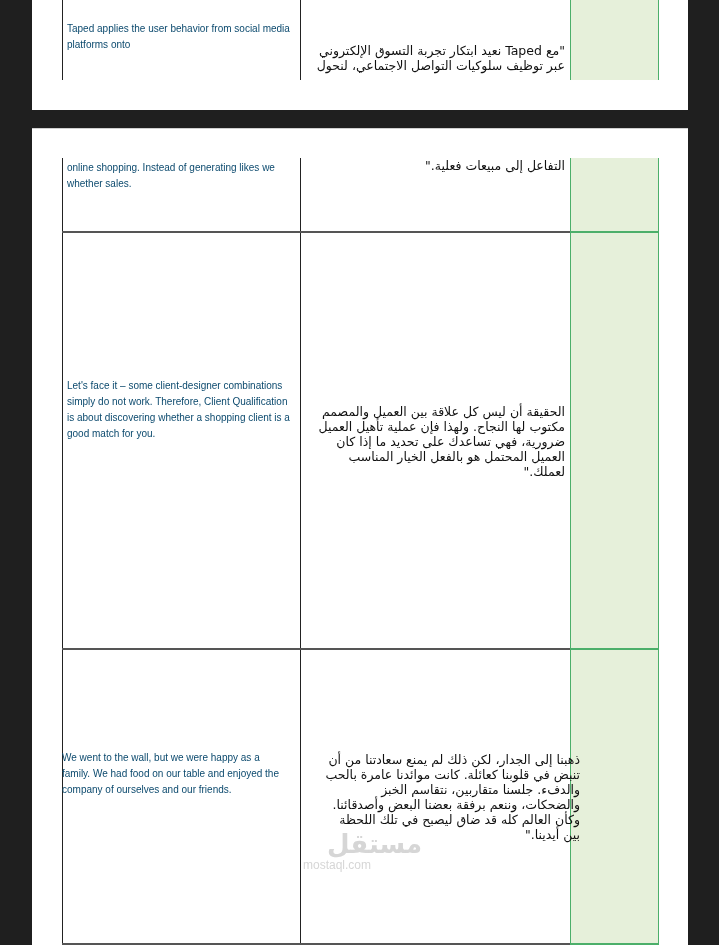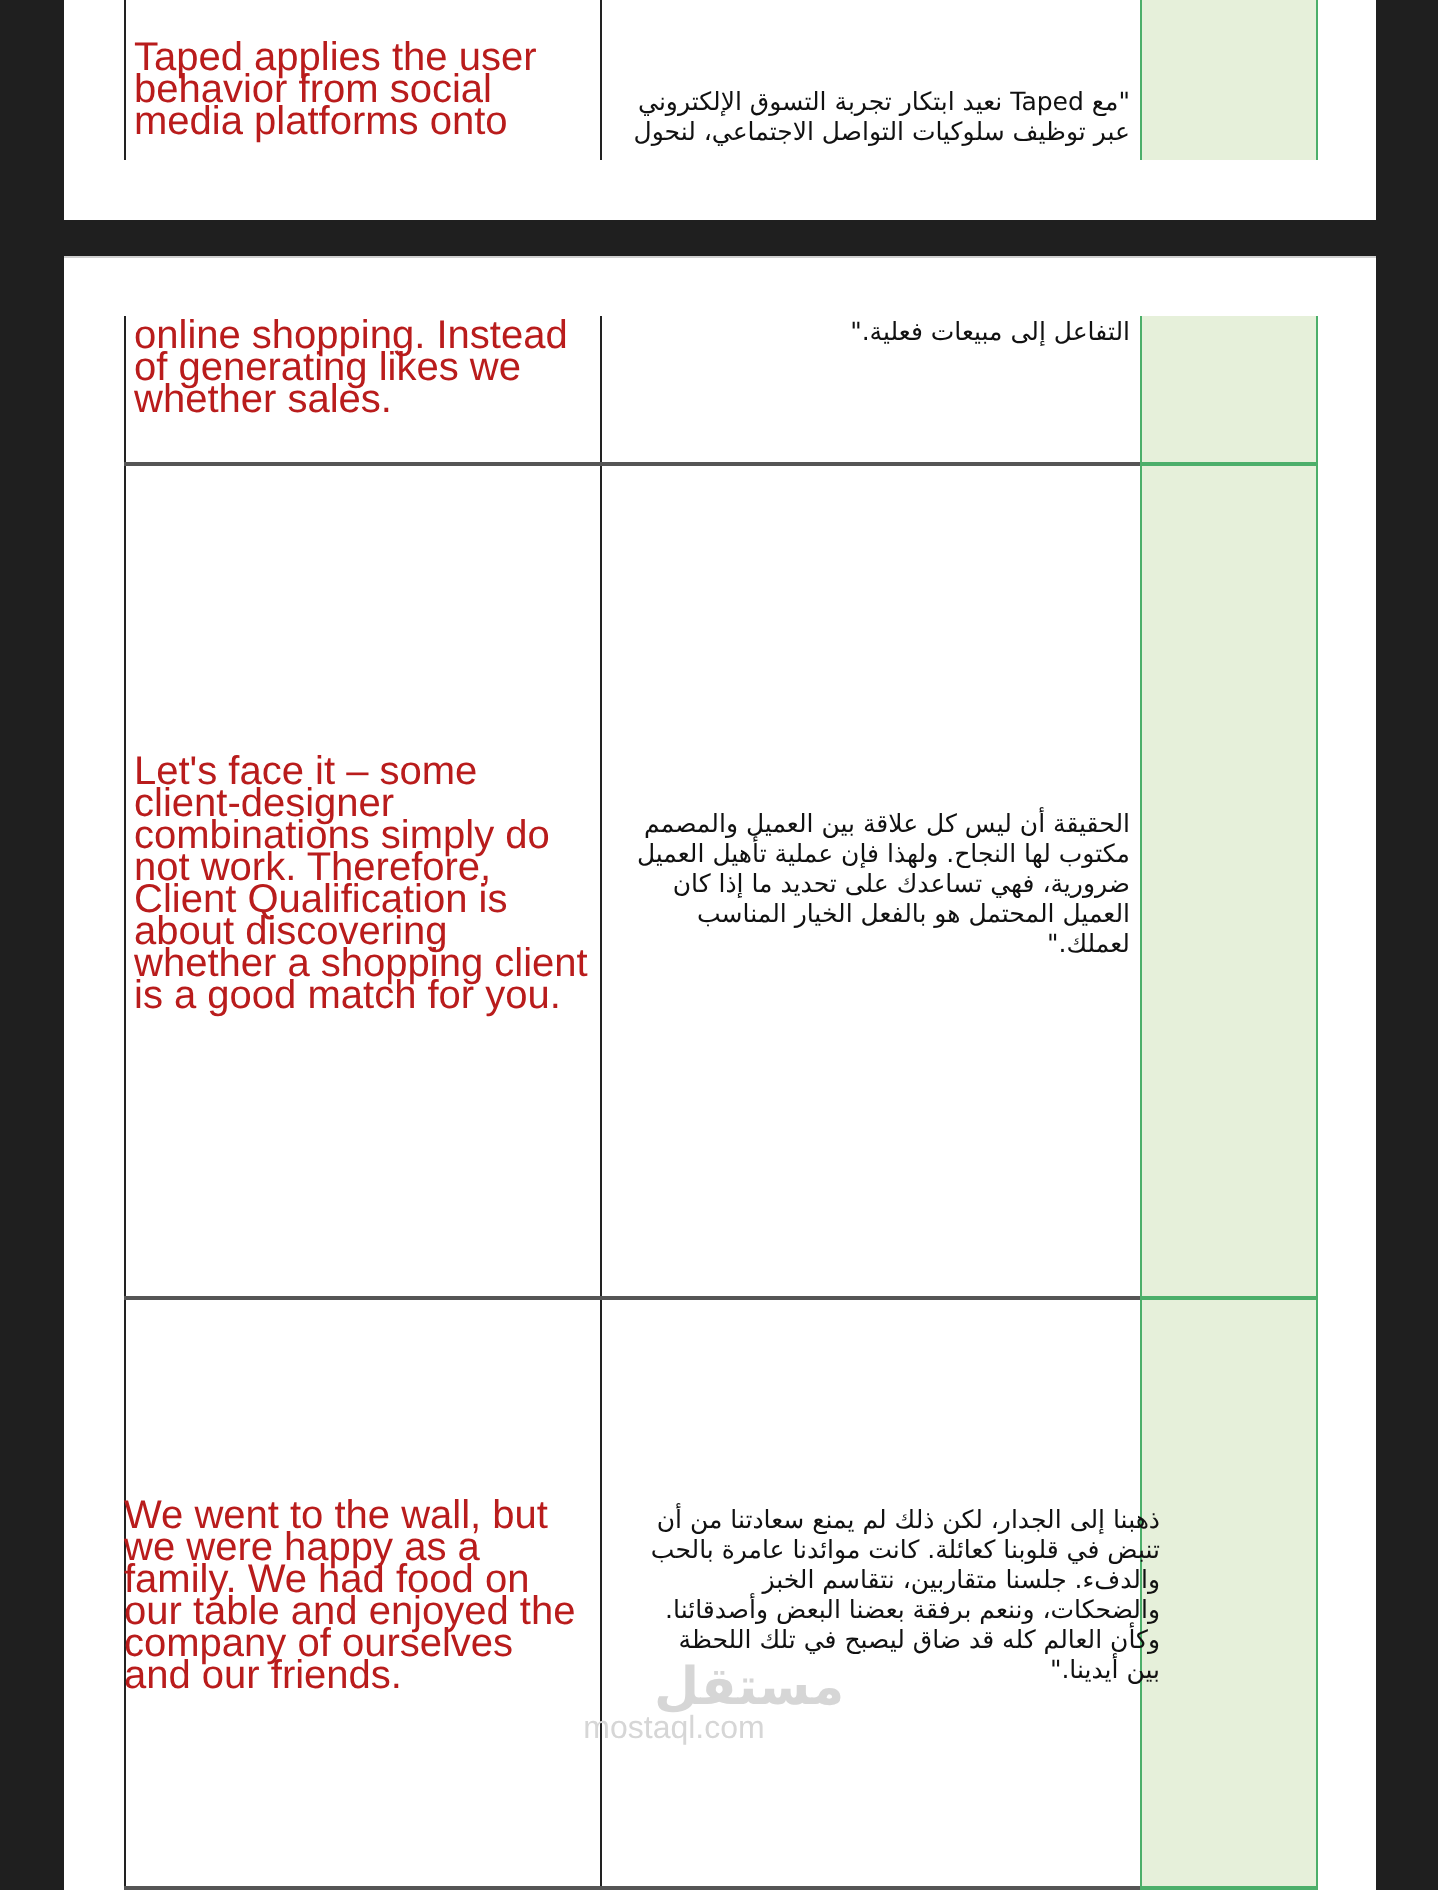--- a/index.html
+++ b/index.html
@@ -1,29 +1,29 @@
 <!DOCTYPE html>
 <html><head>
 <meta charset="utf-8">
 <style>
   html, body { margin:0; padding:0; }
   body { width:719px; height:945px; background:#1f1f1f; position:relative; overflow:hidden; font-family:"Liberation Sans", sans-serif; }
   .page { position:absolute; left:32px; width:656px; background:#ffffff; }
   #page1 { top:0; height:110px; }
   #page2 { top:128px; height:817px; border-top:1px solid #d0d0d0; }
   .cell { position:absolute; box-sizing:border-box; }
-  .en { font-size:20px; line-height:16px; color:#b91c1c; padding:0 4px; }
+  .en { font-size:10px; line-height:16px; color:#0c4a6e; padding:0 4px; }
   .ar { font-family:"DejaVu Sans", sans-serif; font-size:12.5px; line-height:15px; color:#111; direction:rtl; text-align:right; padding:0 4px; }
   .vline { position:absolute; width:1px; background:#222; }
   .hline { position:absolute; height:2px; background:#555; }
   .green { position:absolute; background:#e6f0da; border-left:1px solid #4caf6a; border-right:1px solid #4caf6a; box-sizing:border-box; }
   .gline { position:absolute; height:2px; background:#4caf6a; }
   .watermark { position:absolute; left:282px; top:830px; width:110px; text-align:center; color:#d6d6d6; pointer-events:none; }
   .wm-ar { font-family:"DejaVu Sans", sans-serif; font-size:26px; font-weight:bold; line-height:28px;margin-left:45px; }
-  .wm-en { font-size:16px; line-height:14px; }
+  .wm-en { font-size:12px; line-height:14px; }
 </style>
 </head>
 <body>
 
 <div class="page" id="page1">
   <div class="vline" style="left:30px;top:0;height:80px;"></div>
   <div class="vline" style="left:268px;top:0;height:80px;"></div>
   <div class="green" style="left:538px;top:0;width:89px;height:80px;"></div>
   <div class="cell en" style="left:31px;top:21px;width:236px;">Taped applies the user behavior from social media platforms onto</div>
   <div class="cell ar" style="left:269px;top:43px;width:268px;">"مع Taped نعيد ابتكار تجربة التسوق الإلكتروني عبر توظيف سلوكيات التواصل الاجتماعي، لنحول</div>

